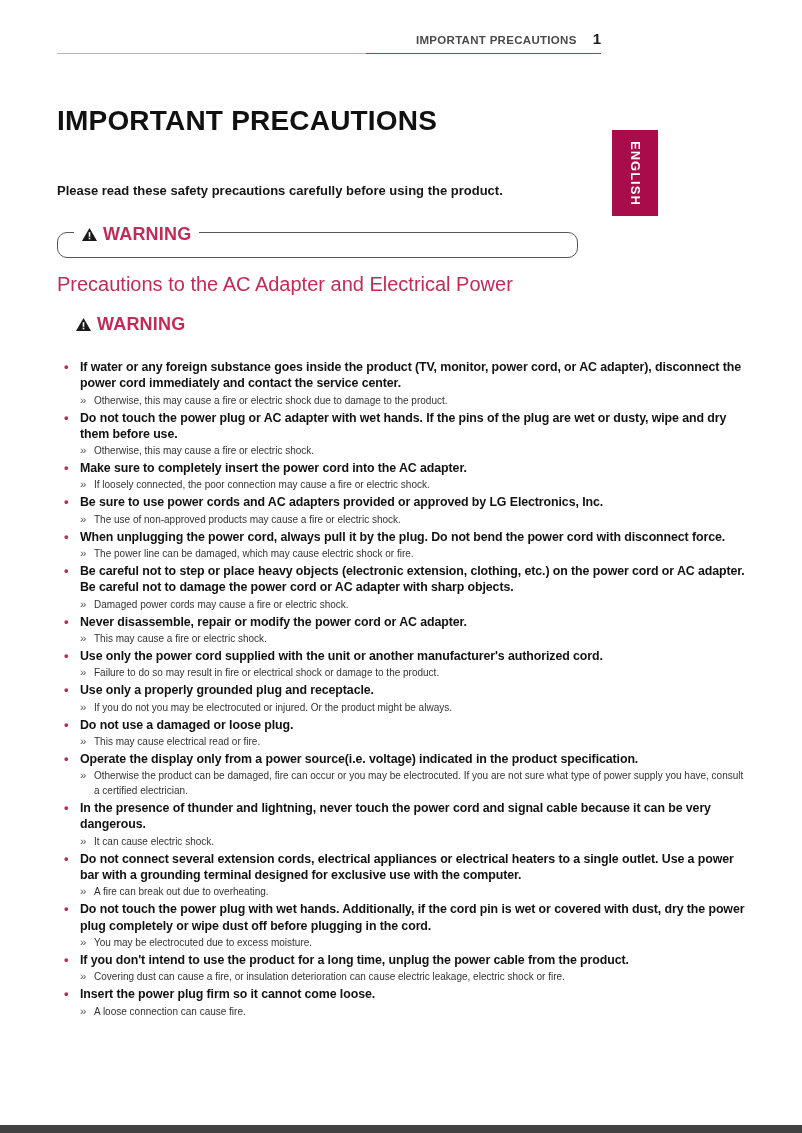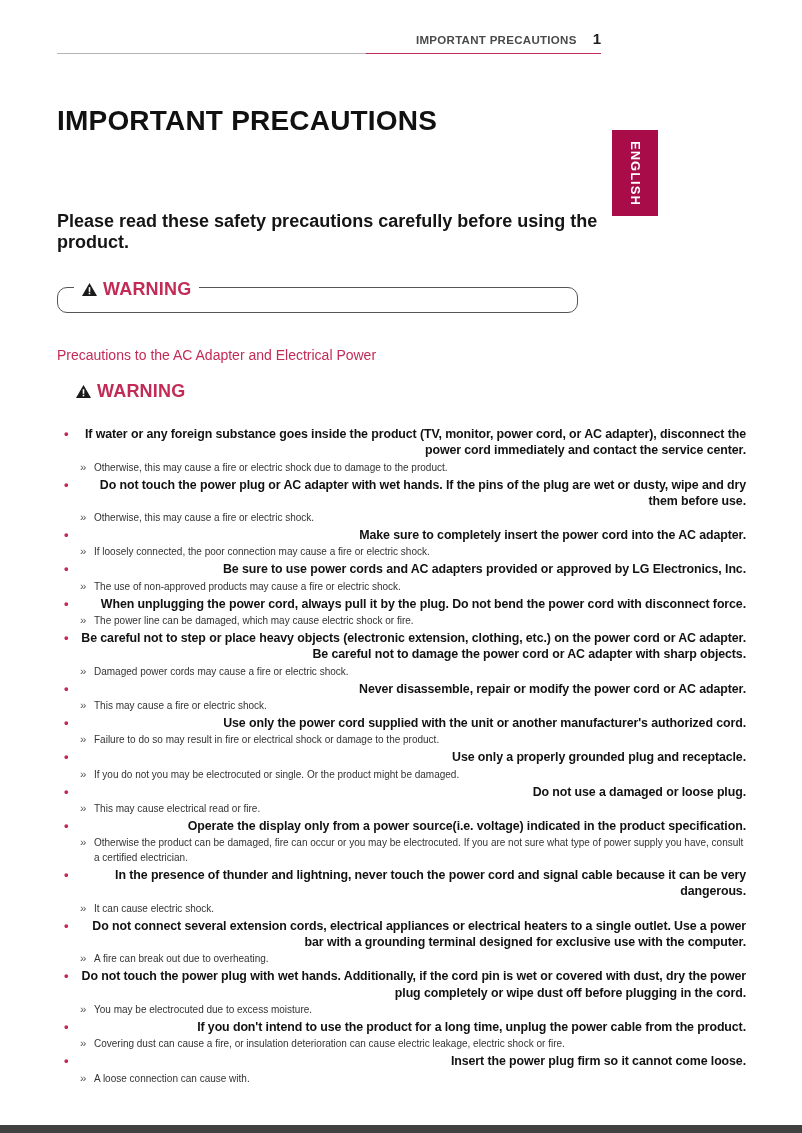--- a/index.html
+++ b/index.html
@@ -39,22 +39,22 @@
     display: flex; align-items: center; justify-content: center;
     writing-mode: vertical-rl;
   }
 
   .doc-title {
     margin: 50px 57px 0 57px;
     font-size: 28px; font-weight: bold; color: #111; letter-spacing: .2px;
   }
 
   .intro {
-    margin: 74px 57px 0 57px;
-    font-size: 18px; font-weight: bold; color: #151515;
+    margin: 46px 57px 0 57px;
+    font-size: 13px; font-weight: bold; color: #151515;
   }
 
   
   .warning-box {
     position: relative;
     margin: 34px 80px 0 57px;
     border: 1.5px solid #555;
     border-radius: 10px;
     padding: 13px 16px 11px 14px;
   }
@@ -63,36 +63,36 @@
     display: inline-flex; align-items: center; gap: 6px;
     font-weight: bold; font-size: 18px; color: var(--accent); letter-spacing: .2px;
   }
   .box-label {
     position: absolute; top: -9px; left: 16px;
     background: #fff; padding: 0 8px;
   }
   .warning-icon { flex: 0 0 auto; display: block; }
 
   .section-heading {
-    margin: 34px 57px 0 57px;
-    font-size: 14px; font-weight: normal; color: var(--accent);
+    margin: 15px 57px 0 57px;
+    font-size: 20px; font-weight: normal; color: var(--accent);
   }
   .section-warning { margin: 18px 0 0 76px; }
 
   
   .precaution-list { margin: 24px 57px 0 64px; width: 682px; }
   .item { margin-bottom: 2px; }
   .main { display: flex; gap: 6px; }
   .bullet {
     flex: 0 0 10px; color: var(--accent); font-weight: bold;
     font-size: 13px; line-height: 16px; text-align: left;
   }
   .main-text {
     flex: 1; font-weight: bold; font-size: 12.4px; line-height: 16.3px;
-    color: #121212; letter-spacing: -0.1px; text-align: right;
+    color: #121212; letter-spacing: -0.1px;
   }
   .sub { display: flex; gap: 5px; margin-left: 16px; padding-top: 1px; }
   .sub-marker { flex: 0 0 9px; color: #555; font-size: 11.5px; line-height: 15px; }
   .sub-text { flex: 1; font-size: 10px; line-height: 15px; color: #333; }
 
   .bottom-bar {
     position: absolute; left: 0; bottom: 0; width: 802px; height: 8px;
     background: var(--bottom-bar);
   }
 </style>
@@ -227,21 +227,21 @@
         </div>
       </div>
 
       <div class="item">
         <div class="main">
           <span class="bullet">•</span>
           <span class="main-text">Use only a properly grounded plug and receptacle.</span>
         </div>
         <div class="sub">
           <span class="sub-marker">»</span>
-          <span class="sub-text">If you do not you may be electrocuted or single. Or the product might be damaged.</span>
+          <span class="sub-text">If you do not you may be electrocuted or injured. Or the product might be always.</span>
         </div>
       </div>
 
       <div class="item">
         <div class="main">
           <span class="bullet">•</span>
           <span class="main-text">Do not use a damaged or loose plug.</span>
         </div>
         <div class="sub">
           <span class="sub-marker">»</span>
@@ -304,20 +304,20 @@
         </div>
       </div>
 
       <div class="item">
         <div class="main">
           <span class="bullet">•</span>
           <span class="main-text">Insert the power plug firm so it cannot come loose.</span>
         </div>
         <div class="sub">
           <span class="sub-marker">»</span>
-          <span class="sub-text">A loose connection can cause with.</span>
+          <span class="sub-text">A loose connection can cause fire.</span>
         </div>
       </div>
     </div>
 
   <div class="bottom-bar"></div>
 
 </div>
 
 </body></html>

